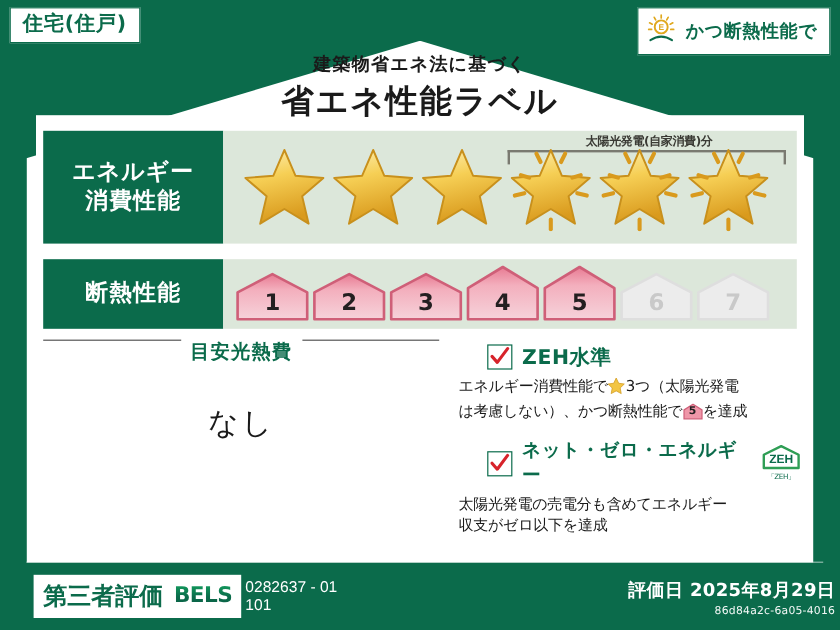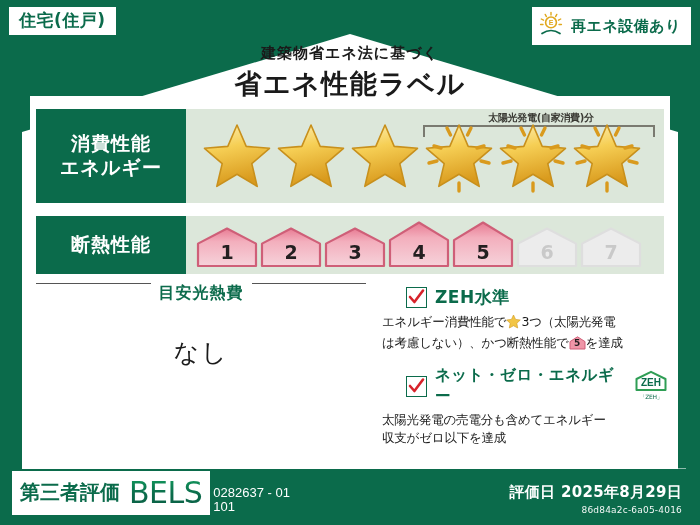--- a/index.html
+++ b/index.html
@@ -132,38 +132,38 @@
   .mini-house .mn{
     position:absolute;left:0;right:0;bottom:0px;text-align:center;
     font-size:9px;font-weight:bold;color:#231f20;
   }
   .zeh-badge{display:inline-flex;align-items:center;gap:1px;vertical-align:-6px;flex-direction:column;}
   .zeh-sub{font-size:6px;color:#0b6b4b;letter-spacing:-.3px;}
   .block2{margin-top:13px;}
 
   
   .foot-left{
-    position:absolute;left:12px;bottom:10px;
-    display:flex;align-items:flex-end;
+    position:absolute;left:28px;bottom:10px;
+    display:flex;align-items:center;
   }
   .foot-plate{
     background:#fff;padding:4px 8px 5px 8px;display:flex;align-items:center;gap:9px;
   }
   .foot-3rd{font-size:20px;font-weight:bold;color:#0b6b4b;letter-spacing:0px;}
   .foot-bels{
-    font-size:30px;font-weight:normal;letter-spacing:-.5px;
+    font-size:18px;font-weight:bold;letter-spacing:-.5px;
     background:linear-gradient(180deg,#13a05f 0%,#0b6b4b 55%,#0a5e43 100%);
     -webkit-background-clip:text;background-clip:text;color:transparent;
   }
   .foot-num{
     font-size:13px;color:#ffffff;line-height:1.12;margin-left:3px;
     font-family:"Liberation Sans",sans-serif;
   }
   .foot-right{
-    position:absolute;right:18px;bottom:10px;text-align:right;color:#fff;
+    position:absolute;right:4px;bottom:10px;text-align:right;color:#fff;
   }
   .foot-date{font-size:15px;font-weight:bold;letter-spacing:.3px;}
   .foot-uid{font-size:9px;margin-top:3px;letter-spacing:.2px;opacity:.95;}
   .foot-sep{
     position:absolute;left:22px;right:14px;bottom:56px;height:1px;background:#ffffff;opacity:.55;
   }
 </style>
 </head>
 <body>
 
@@ -186,32 +186,32 @@
           <line x1="3.3" y1="8" x2="5.5" y2="9.2"></line>
           <line x1="22.7" y1="8" x2="20.5" y2="9.2"></line>
           <line x1="2.6" y1="13.5" x2="5" y2="13.5"></line>
           <line x1="23.4" y1="13.5" x2="21" y2="13.5"></line>
         </g>
         <circle cx="13" cy="11.4" r="5.4" fill="none" stroke="#e0a81e" stroke-width="1.6"></circle>
         <text x="13" y="14.4" text-anchor="middle" font-size="7" font-weight="bold" fill="#e0a81e" font-family="Liberation Sans, sans-serif">E</text>
         <path d="M4 22.5 Q13 16.5 22 22.5" fill="none" stroke="#0b6b4b" stroke-width="1.7" stroke-linecap="round"></path>
       </svg>
     </span>
-    <span class="txt">再エネ設備あり</span>
+    <span class="txt">かつ断熱性能で</span>
   </div>
 
   <div class="headings">
     <div class="head-sub">建築物省エネ法に基づく</div>
     <div class="head-main">省エネ性能ラベル</div>
   </div>
 
   <div class="row" id="row-energy">
     <div class="row-label">
+      <span>エネルギー</span>
       <span>消費性能</span>
-      <span>エネルギー</span>
     </div>
     <div class="row-body">
       <div class="solar-cap">太陽光発電(自家消費)分</div>
       <div class="solar-bracket"></div>
       <div class="stars" id="stars">
           <div class="star-cell">
             <svg width="74" height="74" viewBox="0 0 74 74">
       <defs>
         <linearGradient id="sg" x1="0" y1="0" x2="0.25" y2="1">
           <stop offset="0%" stop-color="#fdf0b8"></stop>

